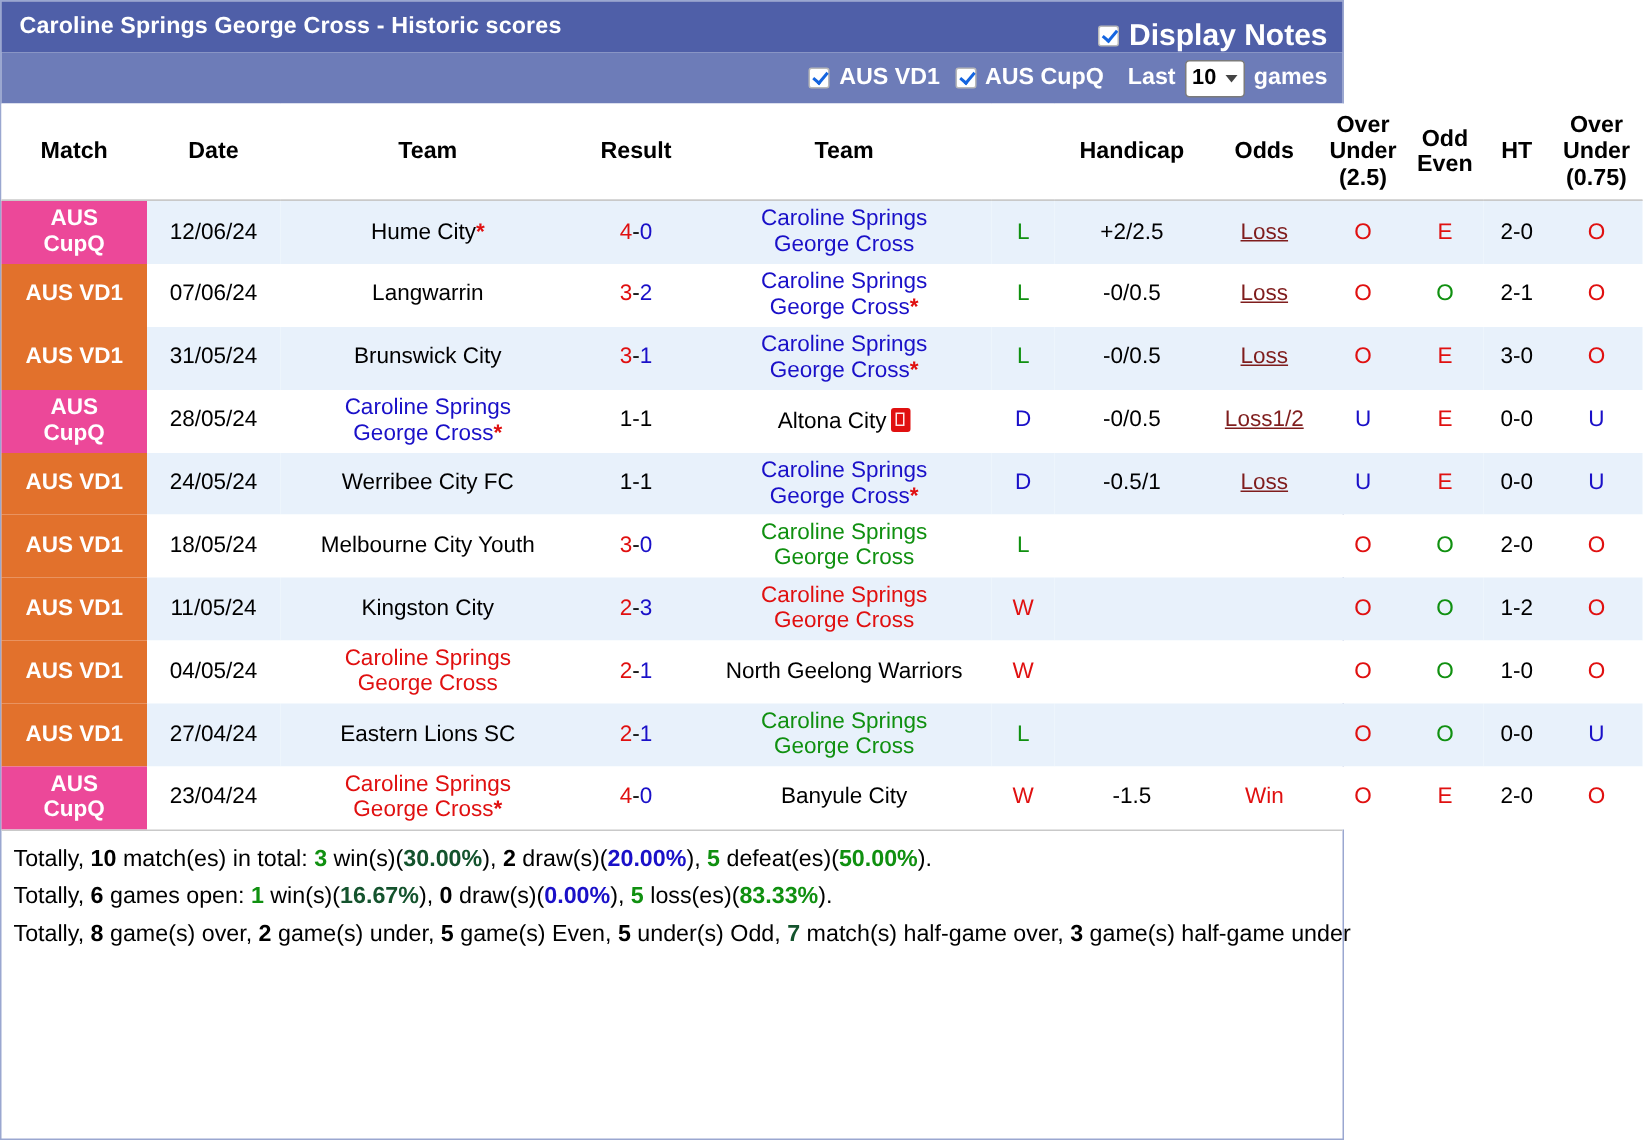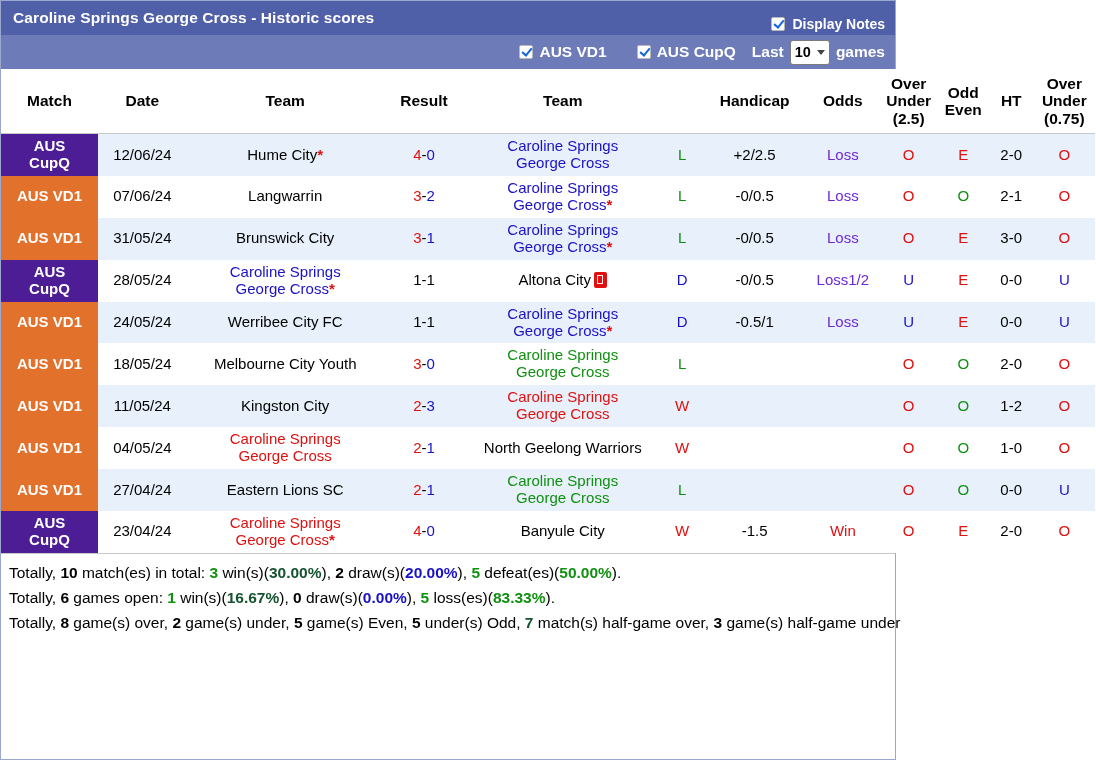--- a/index.html
+++ b/index.html
@@ -38,21 +38,21 @@
   .titlebar .title {
     font-weight: bold;
     font-size: 15.5px;
     letter-spacing: .1px;
   }
   .titlebar .right {
     display: flex;
     align-items: center;
     gap: 7px;
     font-weight: bold;
-    font-size: 14px;
+    font-size: 20px;
     margin-top: 12px;
   }
   .cbox {
     width: 14px;
     height: 14px;
     background: #ffffff;
     border: 1px solid #b9b9b9;
     border-radius: 2px;
     display: inline-block;
     position: relative;
@@ -136,31 +136,31 @@
   tr.row-alt td { background: #e8f1fb; }
   tr.row-plain td { background: #ffffff; }
   td.league {
     color: #ffffff;
     font-weight: bold;
     font-size: 15px;
     padding: 4px 2px;
     line-height: 1.1;
   }
   td.league.vd1 { background: #e2712c; }
-  td.league.cupq { background: #4c1d95; }
+  td.league.cupq { background: #ec4899; }
   .teamlink { color: #1a10c8; }
   .teamred  { color: #e01010; }
   .teamblack{ color: #000000; }
   .star { color: #e01010; font-weight: bold; }
   .scoreL { color: #e01010; }
   .scoreR { color: #1a10c8; }
   .res-L { color: #109010; font-weight: normal; }
   .res-W { color: #e01010; font-weight: normal; }
   .res-D { color: #1a10c8; font-weight: normal; }
-  .odds-loss { color: #6d28d9; }
+  .odds-loss { color: #7f1d1d; text-decoration: underline; }
   .odds-win  { color: #e01010; }
   .ou-O { color: #e01010; }
   .ou-U { color: #1a10c8; }
   .oe-E { color: #e01010; }
   .oe-O { color: #109010; }
   .redcard {
     display: inline-block;
     width: 13px;
     height: 16px;
     background: #e01010;
@@ -201,21 +201,21 @@
       <span class="cbox checked"></span>
       <span>Display Notes</span>
     </div>
   </div>
 
   <div class="filterbar">
     <div class="grp">
       <span class="cbox checked"></span>
       <span>AUS VD1</span>
     </div>
-    <div class="grp" style="margin-left:22px;">
+    <div class="grp" style="margin-left:2px;">
       <span class="cbox checked"></span>
       <span>AUS CupQ</span>
     </div>
     <div class="grp" style="margin-left:8px;text-align:right;">
       <span>Last</span>
       <span class="selbox">
         <span>10</span>
         <span class="arrow"></span>
       </span>
       <span>games</span>

